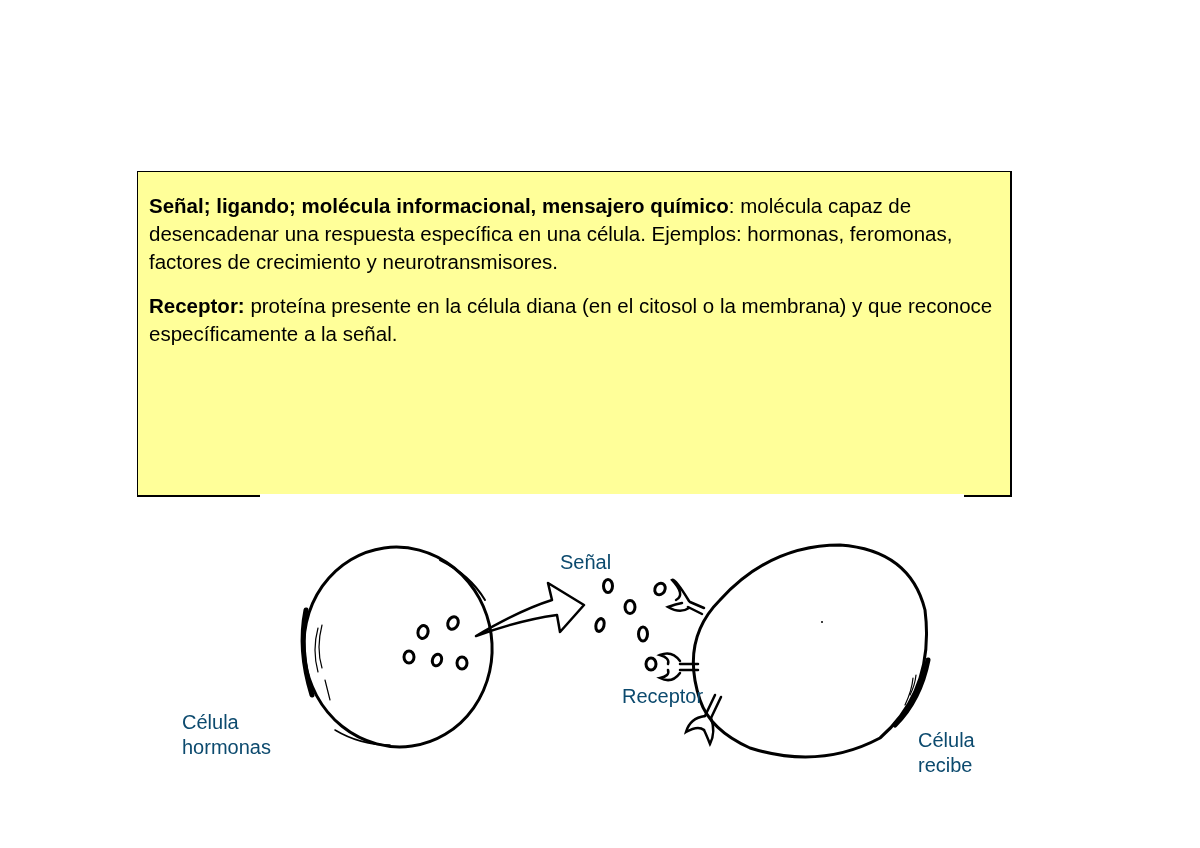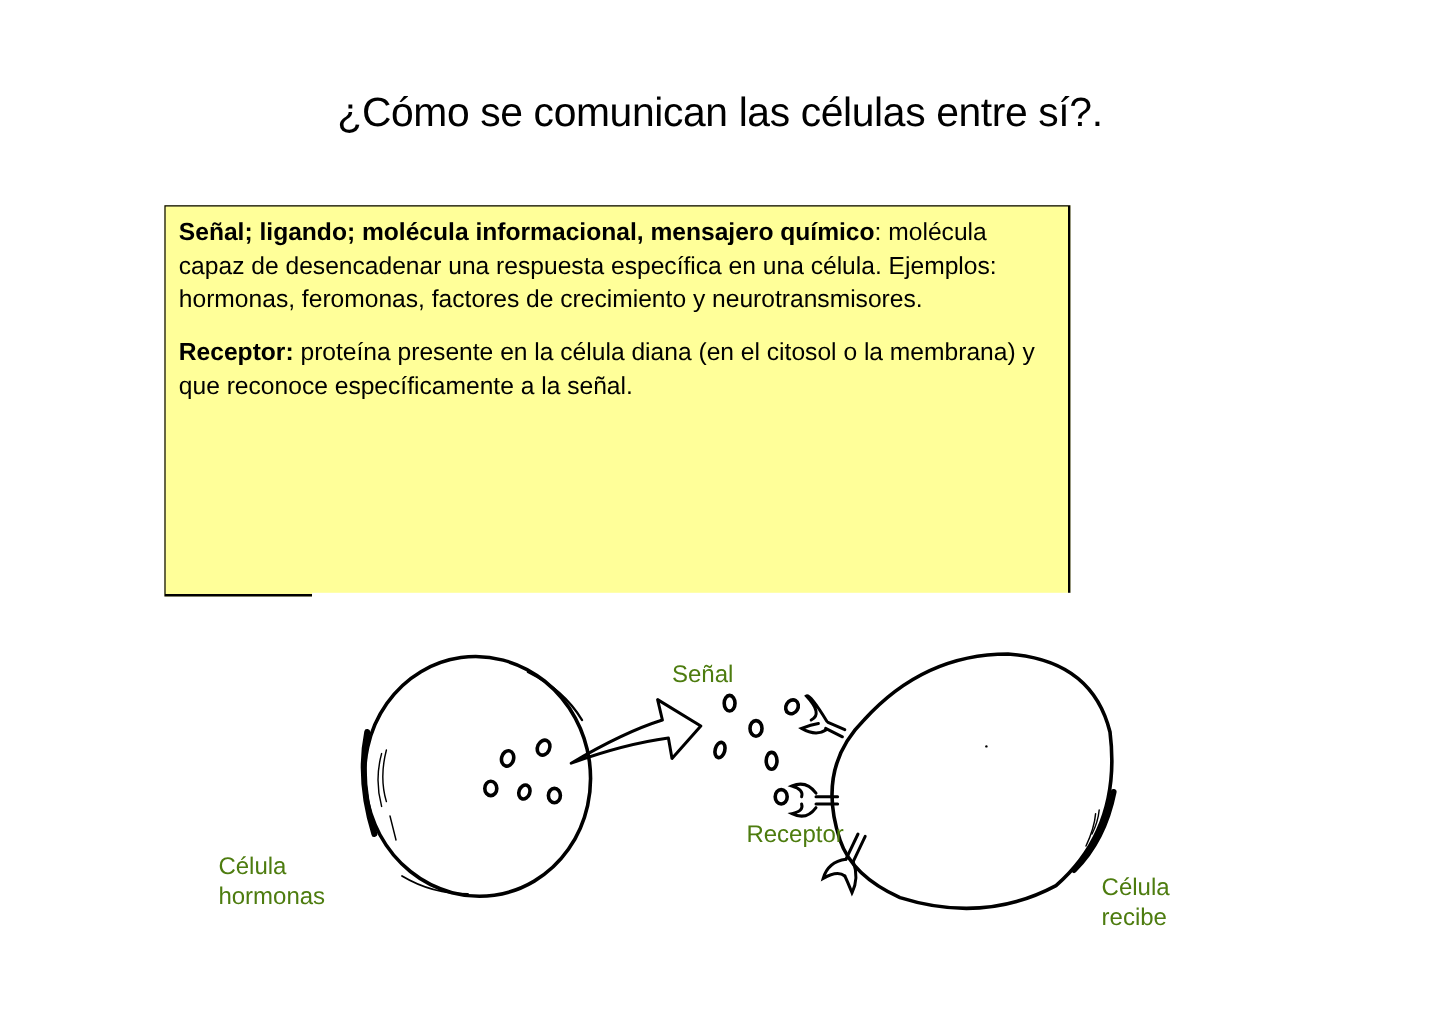--- a/index.html
+++ b/index.html
@@ -23,28 +23,28 @@
       text-align: center;
       font-size: 34px;
       line-height: 44px;
       font-weight: normal;
       letter-spacing: -0.3px;
     }
     .defs-box {
       position: absolute;
       left: 137px;
       top: 171px;
-      width: 755px;
+      width: 875px;
       height: 326px;
       box-sizing: border-box;
       background: #ffff99;
       border: 1.5px solid #000;
       border-right-width: 2px;
       border-bottom-width: 2.5px;
-      padding: 8px 10px 0 11px;
+      padding: 20px 10px 0 11px;
       font-size: 20.5px;
       line-height: 28px;
     }
     .defs-box p {
       margin: 0 0 16px 0;
     }
     .defs-box b {
       font-weight: bold;
     }
     .box-gap {
@@ -64,28 +64,27 @@
     }
     .diagram svg {
       position: absolute;
       left: 0;
       top: 0;
     }
     .label {
       position: absolute;
       font-size: 20px;
       line-height: 25px;
-      color: #4d7c0f;
+      color: #0c4a6e;
     }
   </style>
 </head>
 <body>
 
 <div class="title">
-  <div>¿Cómo se comunican las células entre sí?.</div>
 </div>
 
 <div class="defs-box">
   <p>
     <b>Señal; ligando; molécula informacional, mensajero químico</b><span>:</span><span> molécula capaz de desencadenar una respuesta específica en una célula. Ejemplos: hormonas, feromonas, factores de crecimiento y neurotransmisores.</span>
   </p>
   <p>
     <b>Receptor:</b><span></span><span> proteína presente en la célula diana (en el citosol o la membrana) y que reconoce específicamente a la señal.</span>
   </p>
 </div>

